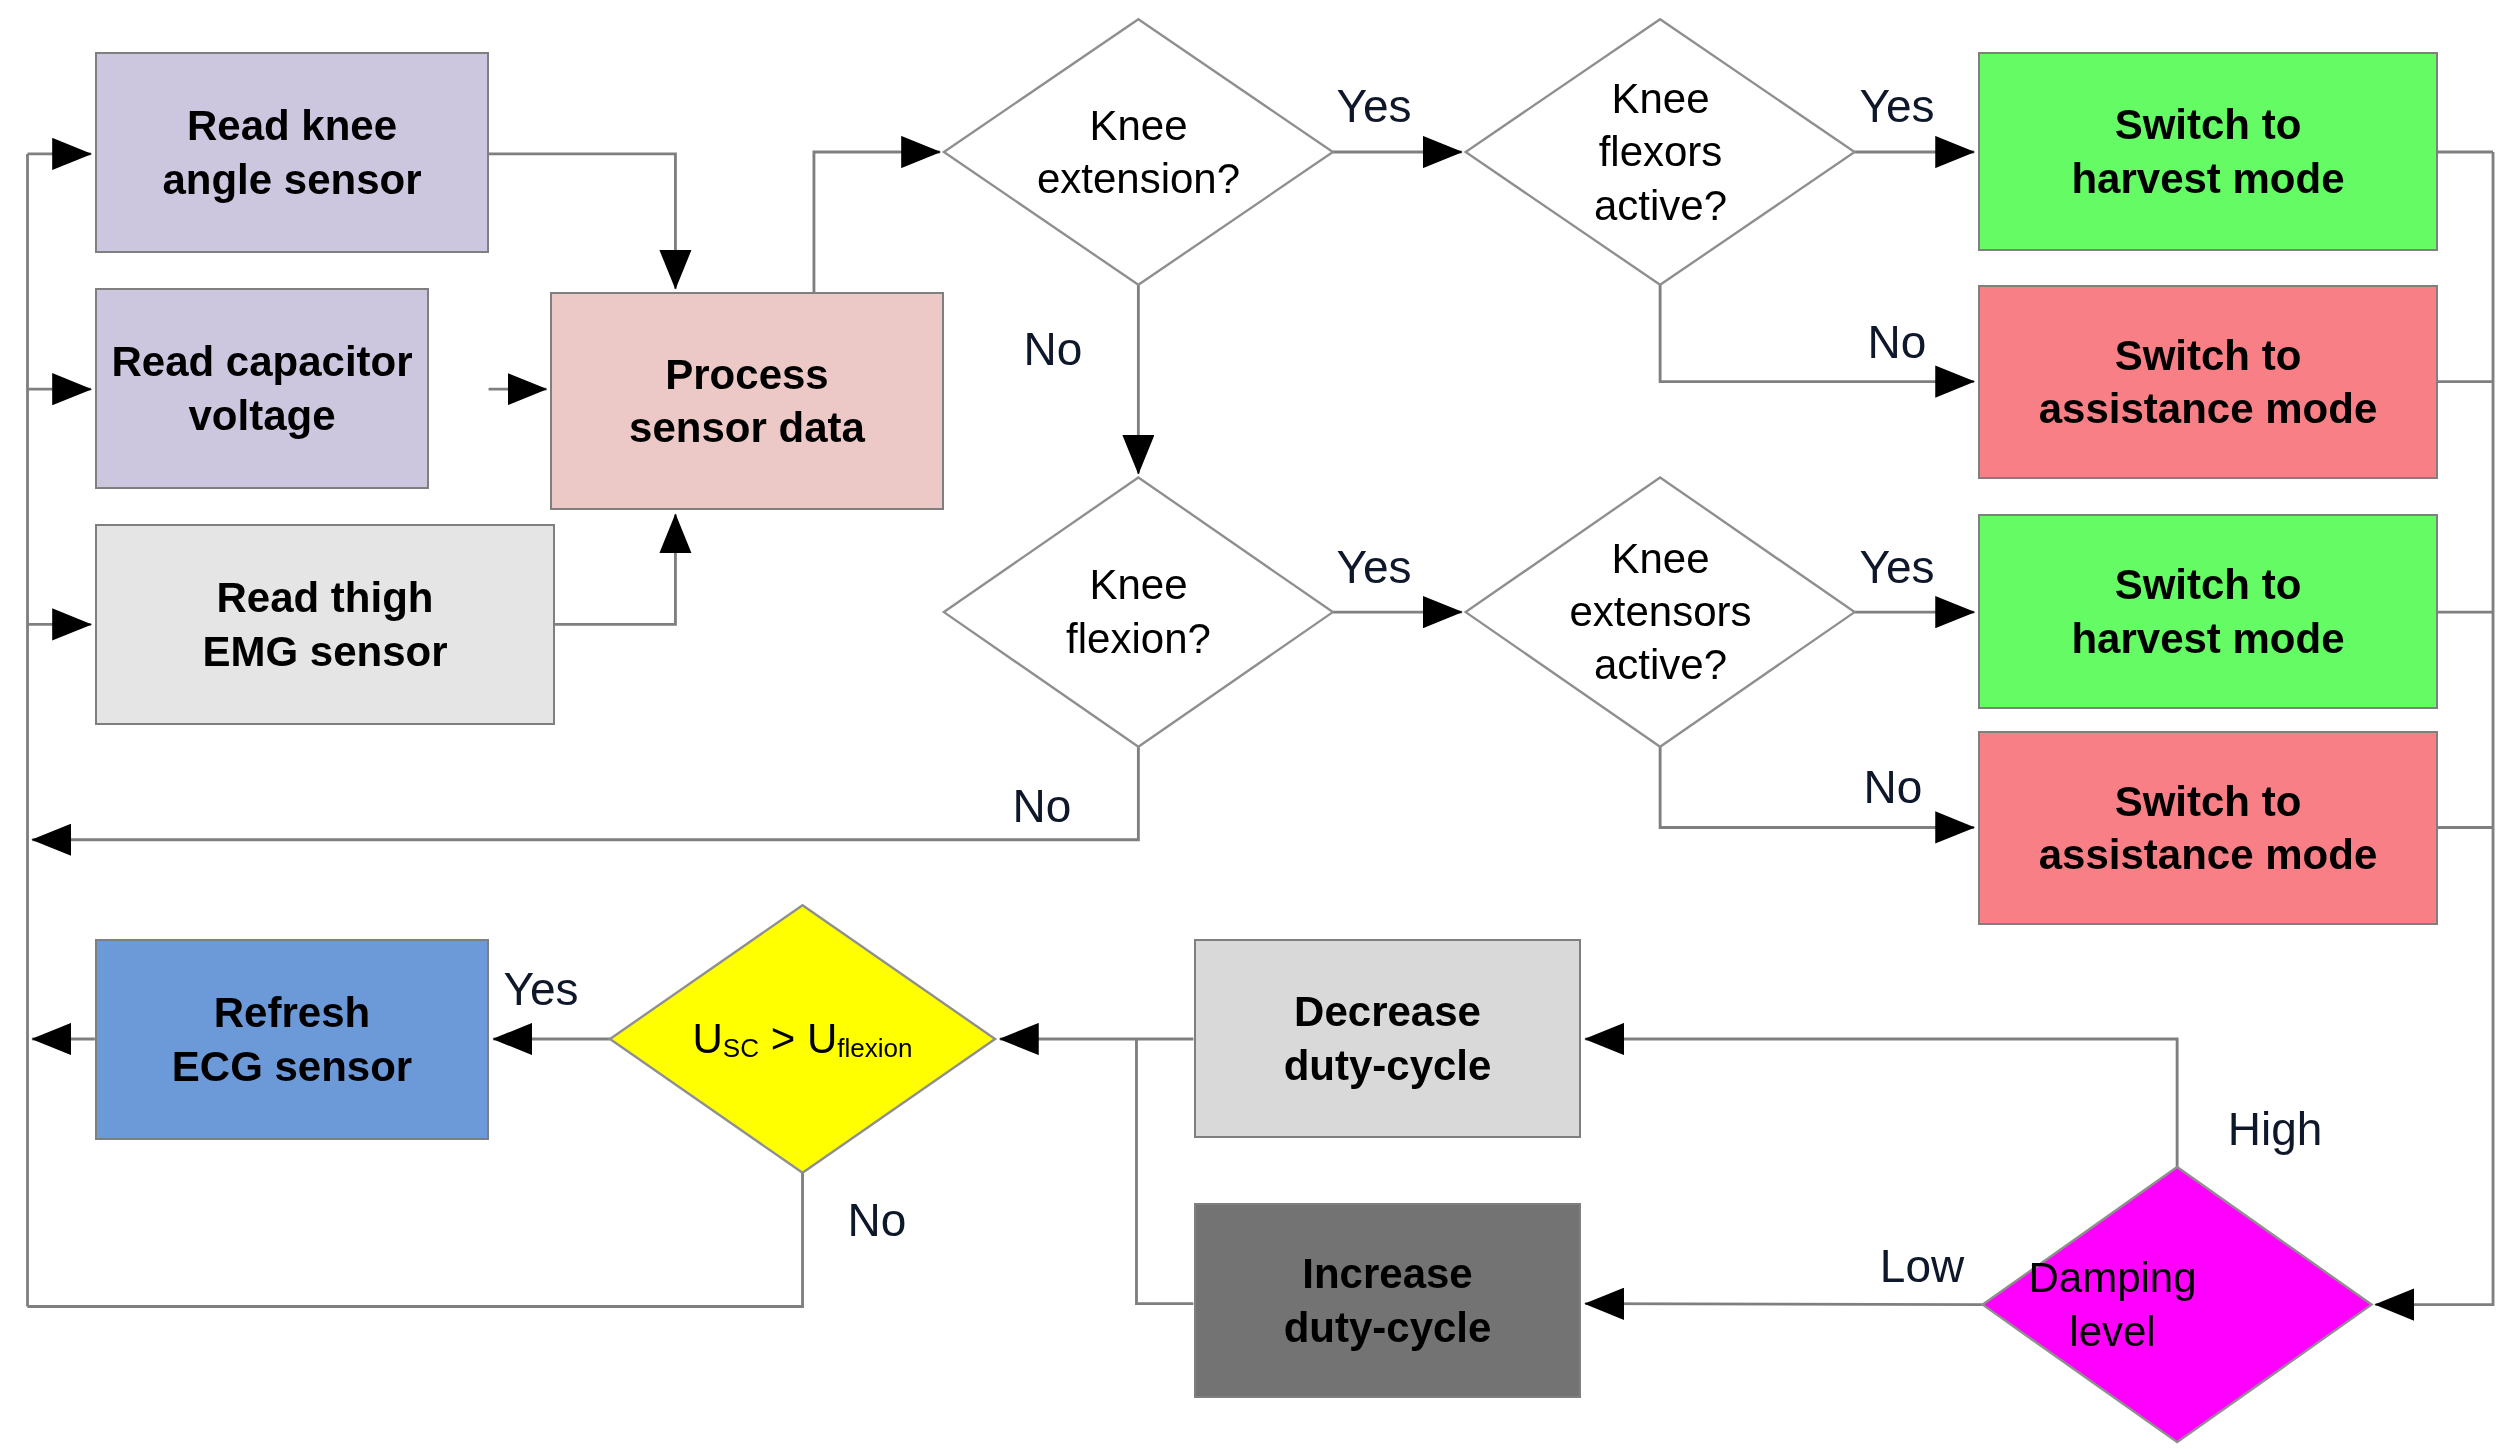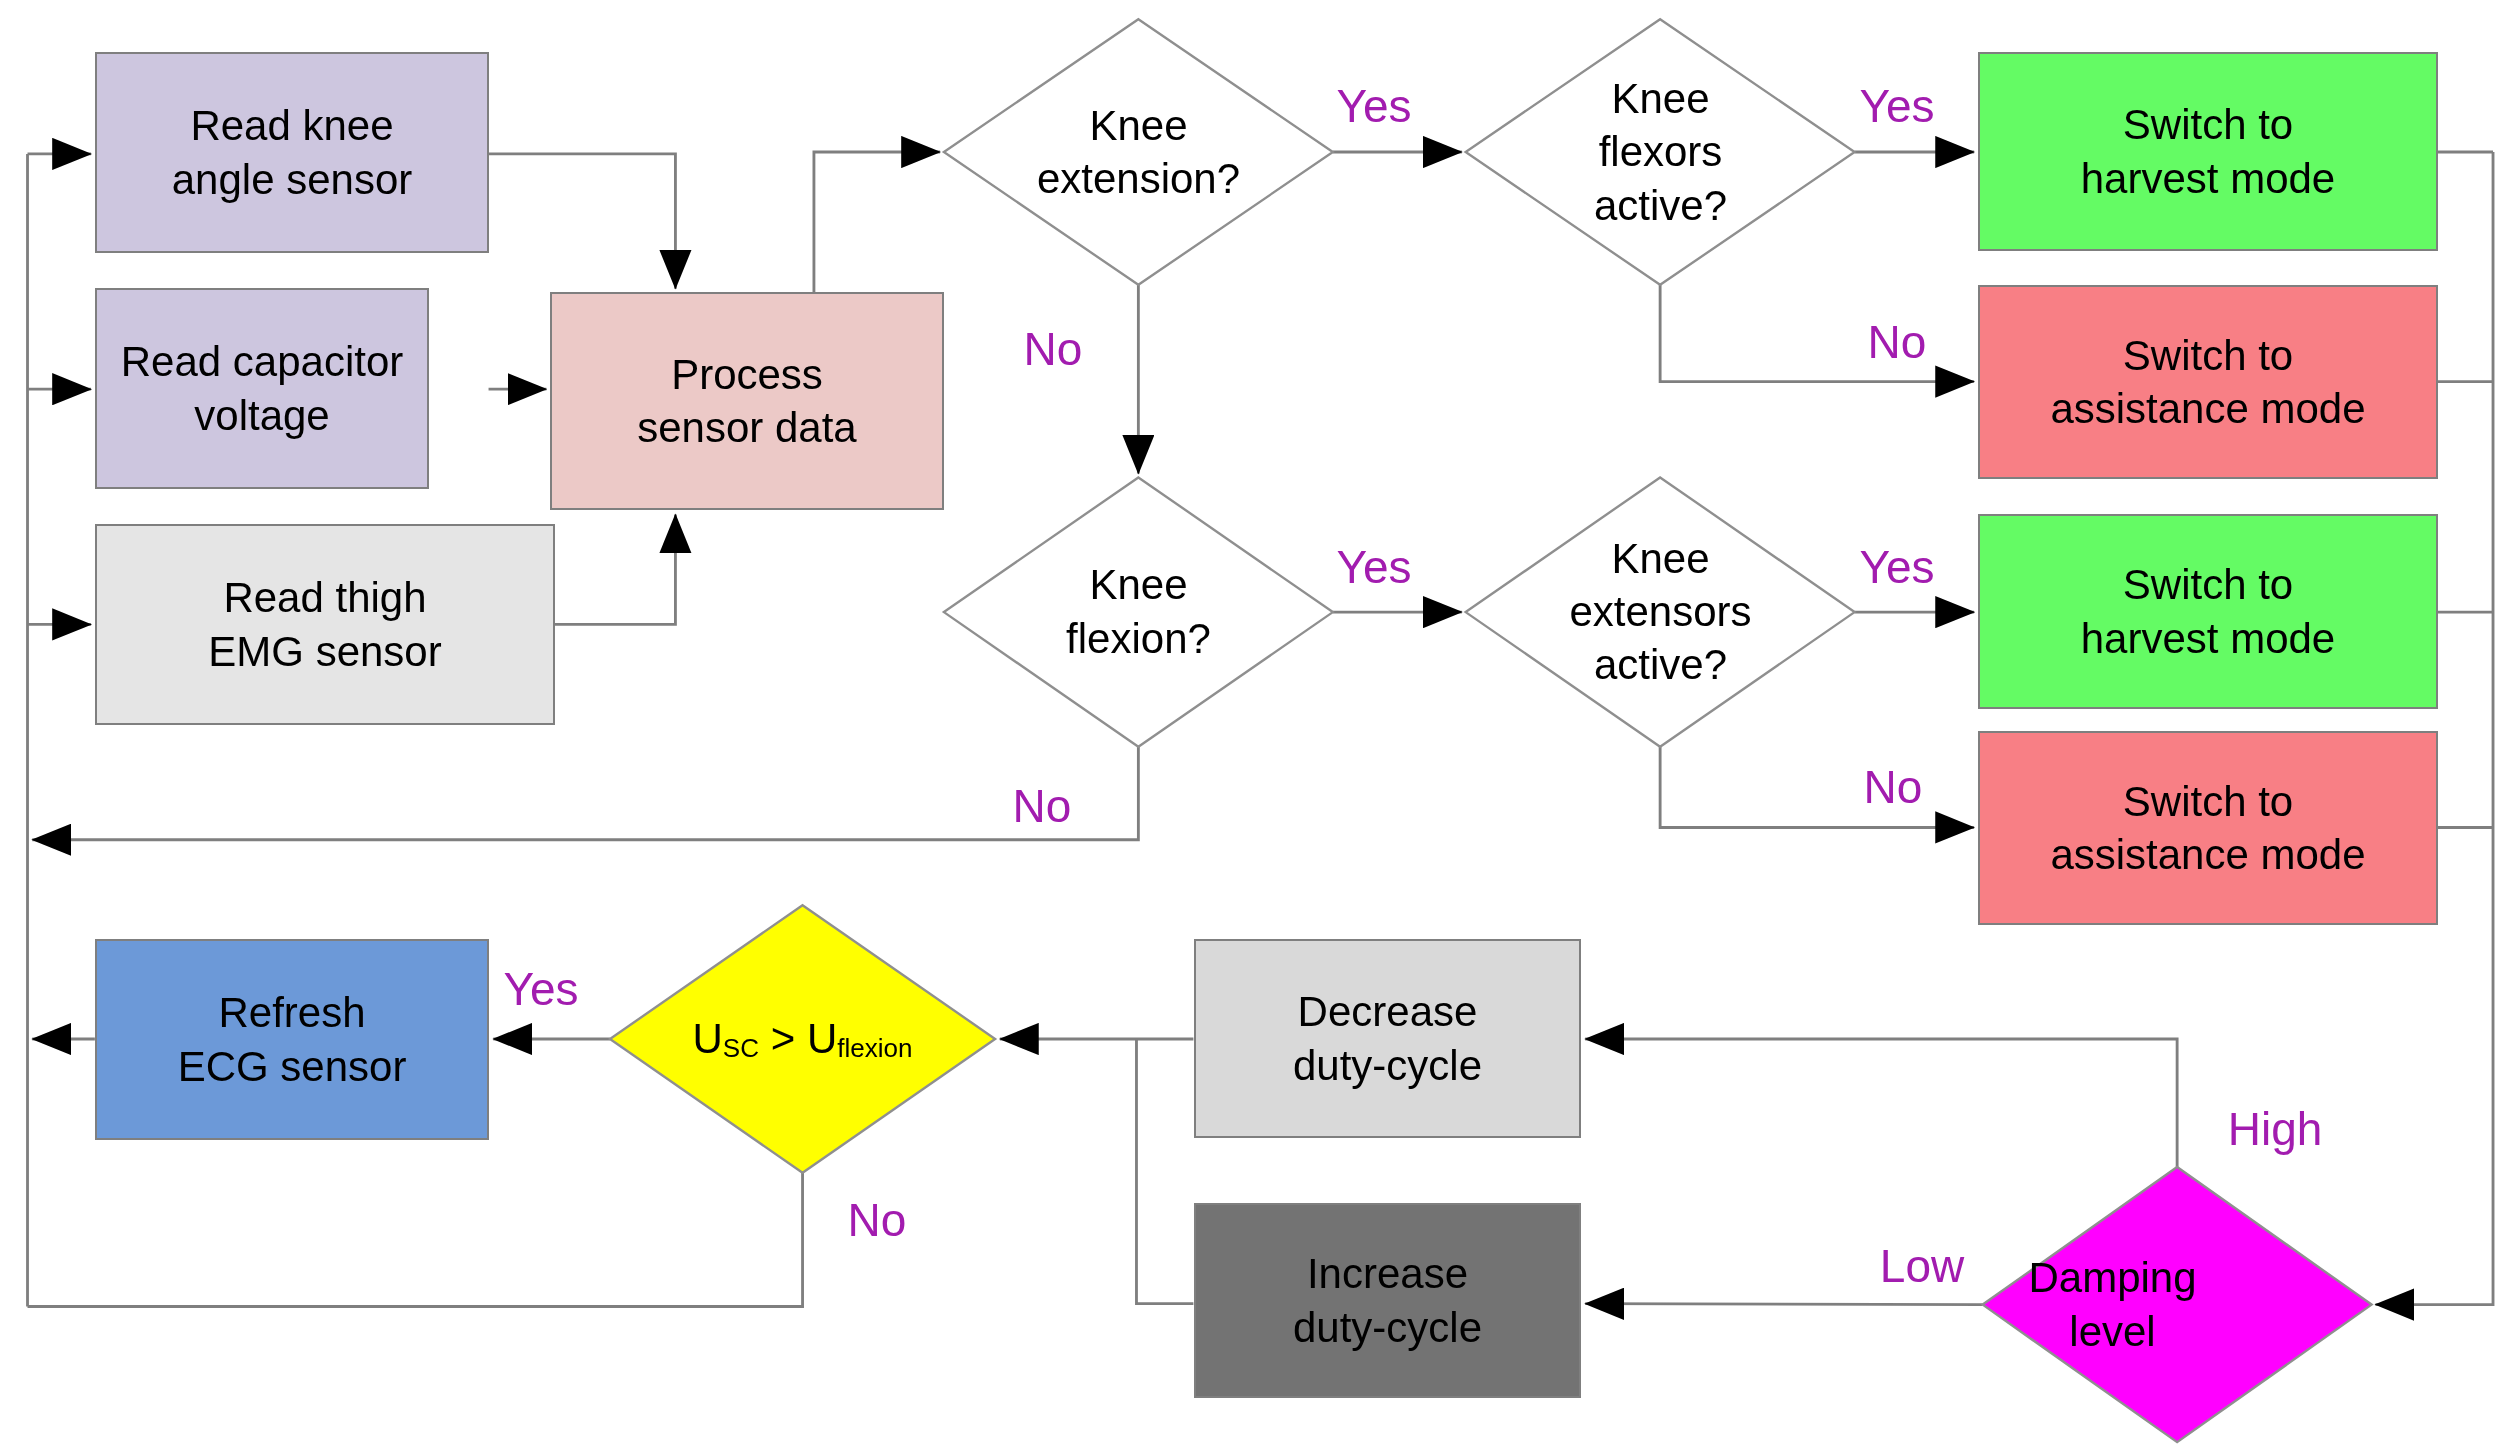--- a/index.html
+++ b/index.html
@@ -31,35 +31,36 @@
     box-sizing: border-box;
     color: #000000;
     font-size: 42px;
     line-height: 1.27;
   }
   .node .node-label {
     white-space: pre-line;
   }
   .node.box {
     border: 2.8px solid #7f7f7f;
+    font-weight: bold;
   }
   .node.diamond-overlay {
     border: none;
     background: transparent;
   }
   .sub {
     font-size: 0.62em;
     position: relative;
     top: 0.14em;
   }
   .edge-label {
     position: absolute;
     transform: translate(-50%, -50%);
     font-size: 46px;
-    color: #a21caf;
+    color: #0f172a;
     white-space: nowrap;
   }
 </style>
 </head>
 <body>
 
 <div class="diagram">
   <svg class="edge-layer" viewBox="0 0 2648 1528" xmlns="http://www.w3.org/2000/svg">
     <defs>
       <marker id="arrowhead" markerUnits="userSpaceOnUse" markerWidth="42" markerHeight="34" refX="41" refY="17" orient="auto">

